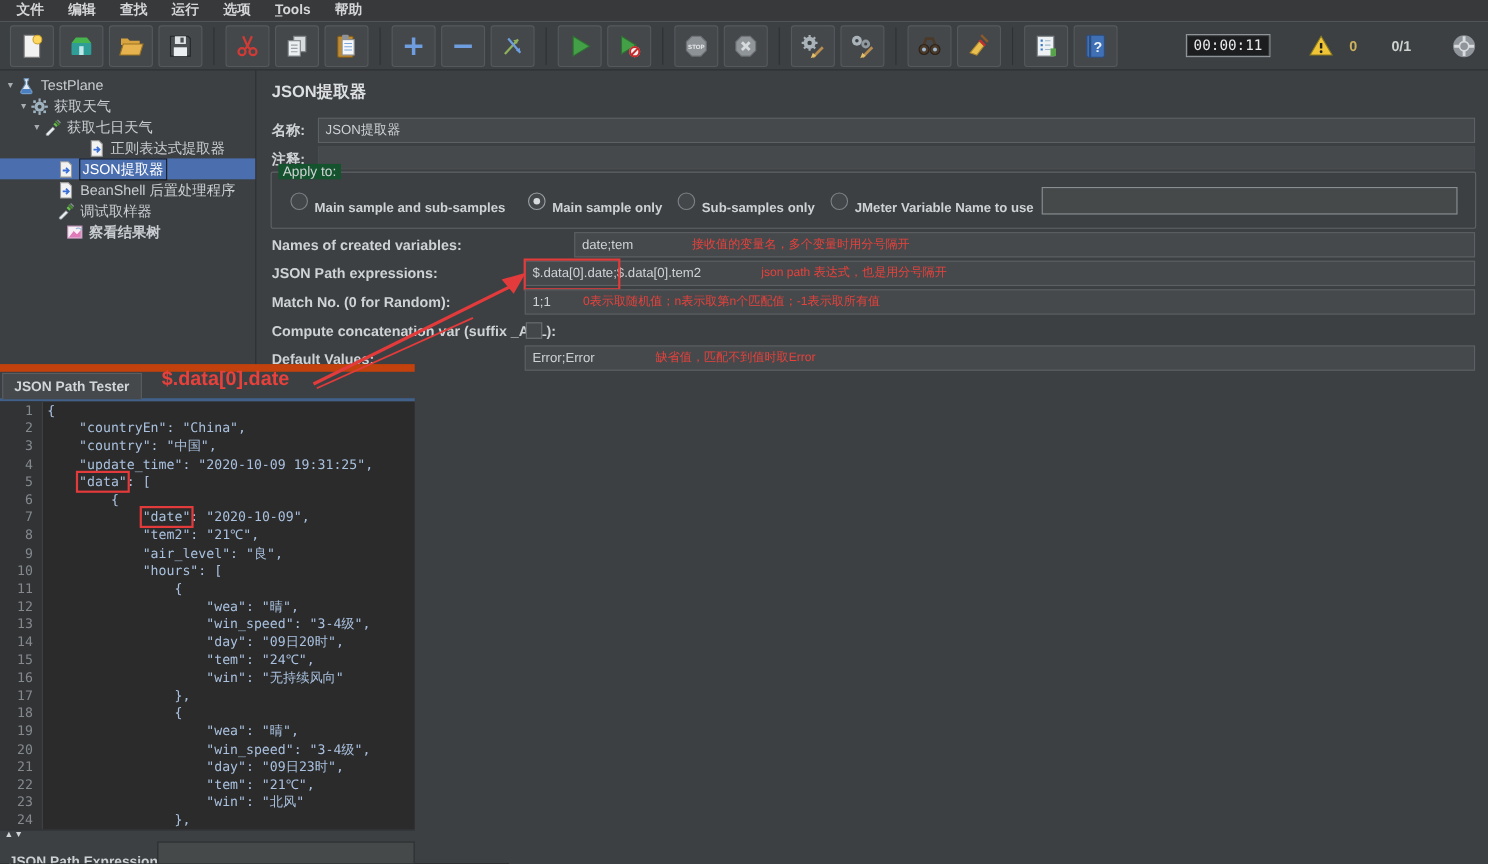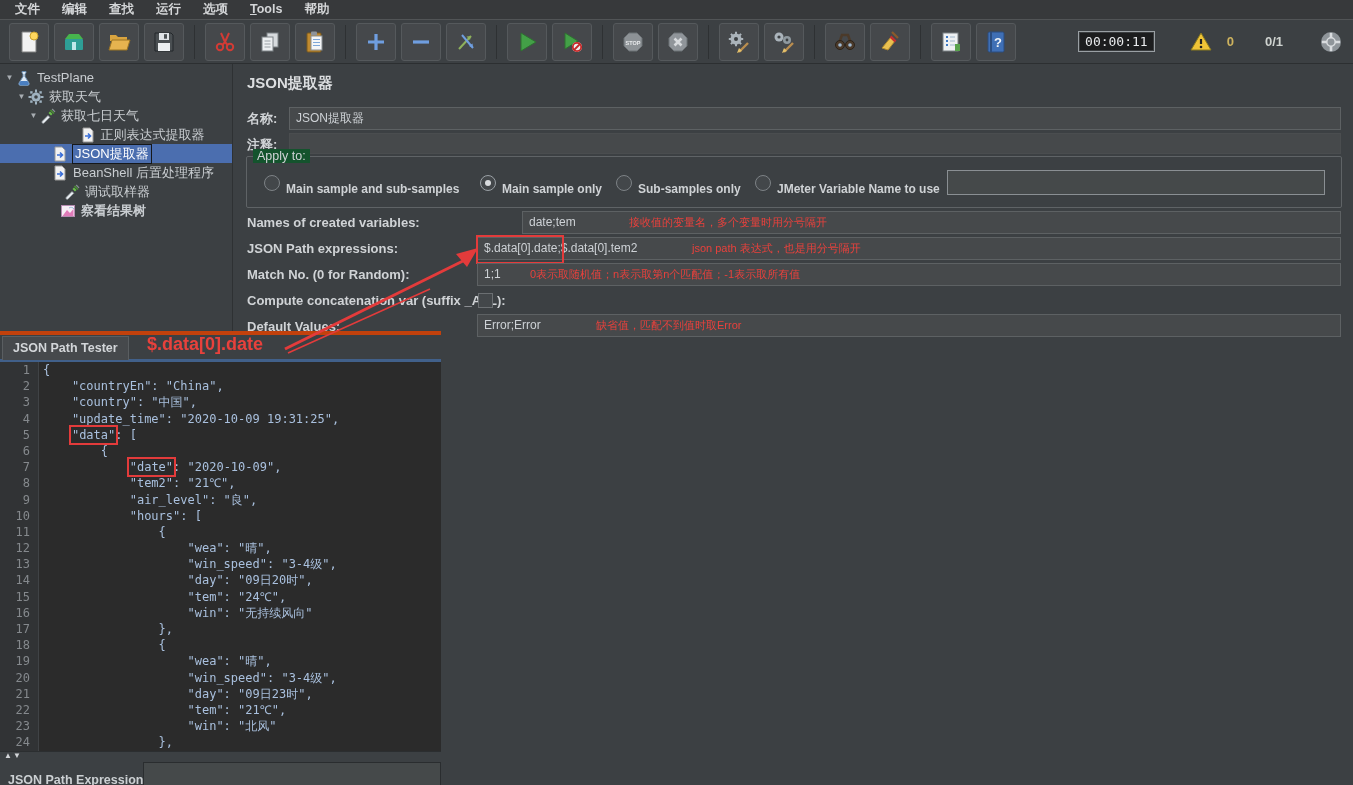--- a/index.html
+++ b/index.html
@@ -61,22 +61,22 @@
   .frow-field{position:absolute;left:236px;right:12px;height:21px;background:#46494b;
               border:1px solid #5d6163;font-size:12px;color:#ced2d6;line-height:21px;}
   .fval{padding-left:6px;}
   .ann{position:absolute;top:0;font-size:11px;color:#e8413c;line-height:21px;white-space:nowrap;}
   .redbox{position:absolute;left:-2px;top:-3px;width:84px;height:25px;
           border:2px solid #e33b3b;}
   .cbox{position:absolute;left:237px;width:13px;height:13px;background:#43474a;
         border:1px solid #6b6f72;}
 
   
-  .tester{position:absolute;left:0;top:331px;width:441px;bottom:0;background:#3c4043;
-          border-top:4px solid #c2410c;z-index:20;}
+  .tester{position:absolute;left:0;top:331px;width:377px;bottom:0;background:#3c4043;
+          border-top:7px solid #c2410c;z-index:20;}
   .tabstrip{position:absolute;left:0;top:0;right:0;height:24px;border-bottom:3px solid #41608a;}
   .tab{position:absolute;left:2px;top:1px;height:23px;background:#46494c;border:1px solid #5a5e61;
        border-bottom:none;padding:0 10px;font-size:12.5px;font-weight:bold;color:#d3d6d9;
        line-height:23px;}
   .codearea{position:absolute;left:0;top:27px;right:0;height:389px;background:#2b2b2b;
             overflow:hidden;}
   .gutterbg{position:absolute;left:0;top:0;bottom:0;width:38px;background:#313335;
             border-right:1px solid #404346;}
   .code-line{position:relative;height:16.2px;line-height:16.2px;
              font-family:"DejaVu Sans Mono",monospace;font-size:12px;display:flex;}
@@ -336,21 +336,21 @@
         <span class="tlabel">JSON提取器</span>
       </div>
       <div class="trow" style="padding-left: 40px;">
         <span class="tarrow"></span>
         <span class="ticon"><svg viewBox="0 0 16 16">
             <path d="M3 1h7l3 3v11H3z" fill="#f2f2f2" stroke="#999"></path>
             <path d="M5 9h5M8 6.5L10.5 9 8 11.5" stroke="#3a6fd8" fill="none" stroke-width="1.6"></path>
           </svg></span>
         <span class="tlabel">BeanShell 后置处理程序</span>
       </div>
-      <div class="trow" style="padding-left: 52px;">
+      <div class="trow" style="padding-left: 40px;">
         <span class="tarrow"></span>
         <span class="ticon"><svg viewBox="0 0 16 16">
             <path d="M2 13.5l6-6 1.8 1.8-6 6L2 15z" fill="#e9eef2" stroke="#90989e" stroke-width="0.7"></path>
             <path d="M8.5 5l2.5 2.5 1.5-1.5L10 3.5z" fill="#6abf4b"></path>
             <path d="M10.5 2l3.5 3.5" stroke="#4b8f34" stroke-width="1.6"></path>
             <path d="M12.2 1l2.8 2.8" stroke="#8a9096" stroke-width="1.2"></path>
           </svg></span>
         <span class="tlabel">调试取样器</span>
       </div>
       <div class="trow" style="padding-left: 48px; font-weight: bold;">

